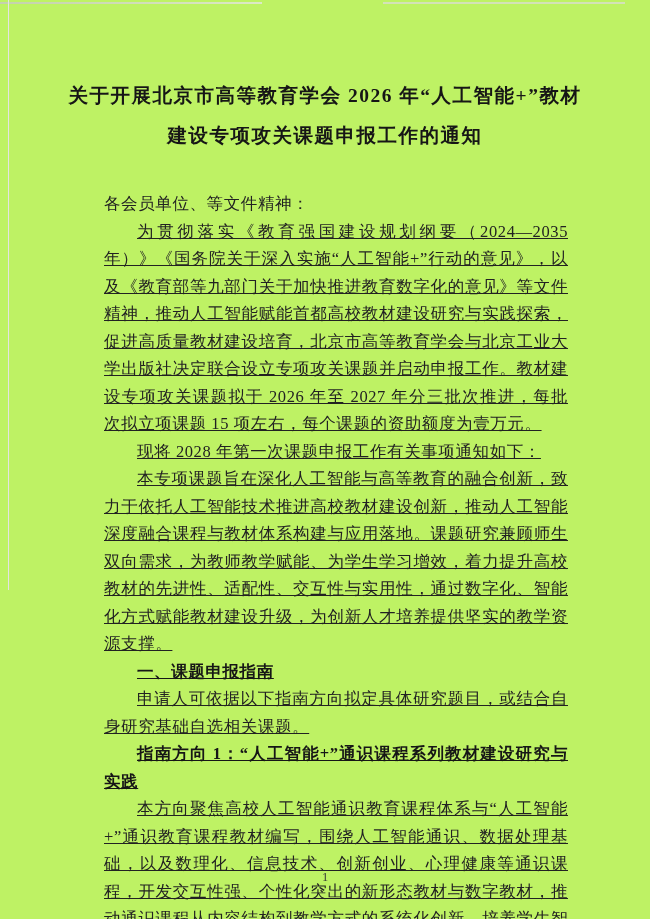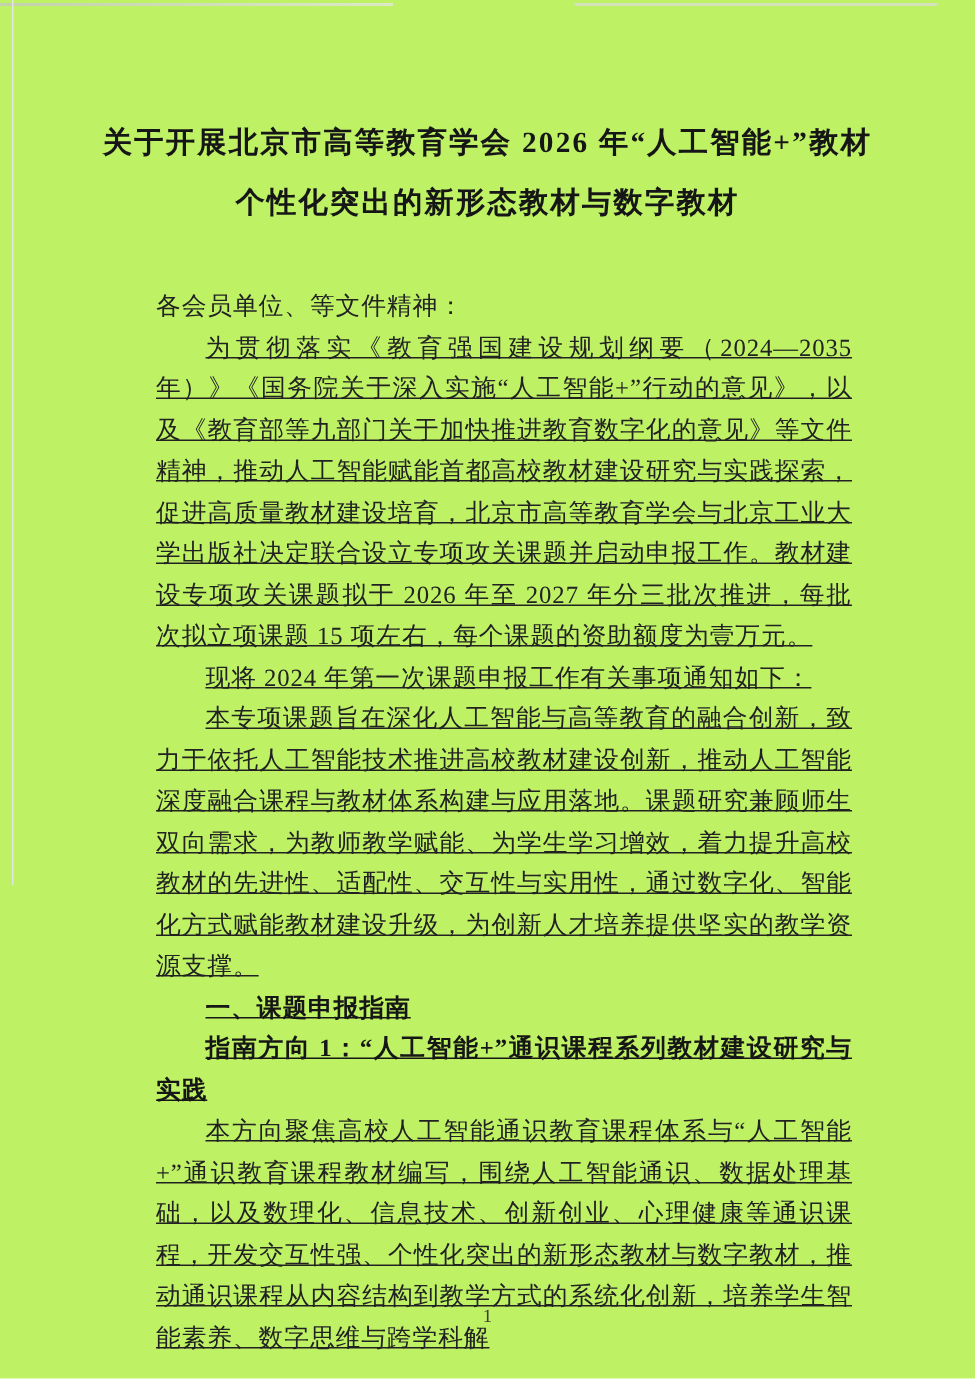--- a/index.html
+++ b/index.html
@@ -66,28 +66,29 @@
 <body>
 
 <div class="page">
 
   <div class="scan-top-left"></div>
   <div class="scan-top-right"></div>
   <div class="scan-left"></div>
 
   <div class="title">
     <div>关于开展北京市高等教育学会 2026 年“人工智能+”教材</div>
-    <div>个性化突出的新形态教材与数字教材</div>
+    <div>建设专项攻关课题申报工作的通知</div>
   </div>
 
   <div class="content">
     <p class="salutation">各会员单位、等文件精神：</p>
     <p class="para">为贯彻落实《教育强国建设规划纲要（2024—2035 年）》《国务院关于深入实施“人工智能+”行动的意见》，以及《教育部等九部门关于加快推进教育数字化的意见》等文件精神，推动人工智能赋能首都高校教材建设研究与实践探索，促进高质量教材建设培育，北京市高等教育学会与北京工业大学出版社决定联合设立专项攻关课题并启动申报工作。教材建设专项攻关课题拟于 2026 年至 2027 年分三批次推进，每批次拟立项课题 15 项左右，每个课题的资助额度为壹万元。</p>
-    <p class="para">现将 2024 年第一次课题申报工作有关事项通知如下：</p>
+    <p class="para">现将 2028 年第一次课题申报工作有关事项通知如下：</p>
     <p class="para">本专项课题旨在深化人工智能与高等教育的融合创新，致力于依托人工智能技术推进高校教材建设创新，推动人工智能深度融合课程与教材体系构建与应用落地。课题研究兼顾师生双向需求，为教师教学赋能、为学生学习增效，着力提升高校教材的先进性、适配性、交互性与实用性，通过数字化、智能化方式赋能教材建设升级，为创新人才培养提供坚实的教学资源支撑。</p>
     <p class="para heading">一、课题申报指南</p>
+    <p class="para">申请人可依据以下指南方向拟定具体研究题目，或结合自身研究基础自选相关课题。</p>
     <p class="para heading">指南方向 1：“人工智能+”通识课程系列教材建设研究与实践</p>
     <p class="para">本方向聚焦高校人工智能通识教育课程体系与“人工智能+”通识教育课程教材编写，围绕人工智能通识、数据处理基础，以及数理化、信息技术、创新创业、心理健康等通识课程，开发交互性强、个性化突出的新形态教材与数字教材，推动通识课程从内容结构到教学方式的系统化创新，培养学生智能素养、数字思维与跨学科解</p>
   </div>
 
   <div class="page-number">1</div>
 
 </div>
 
 </body></html>

